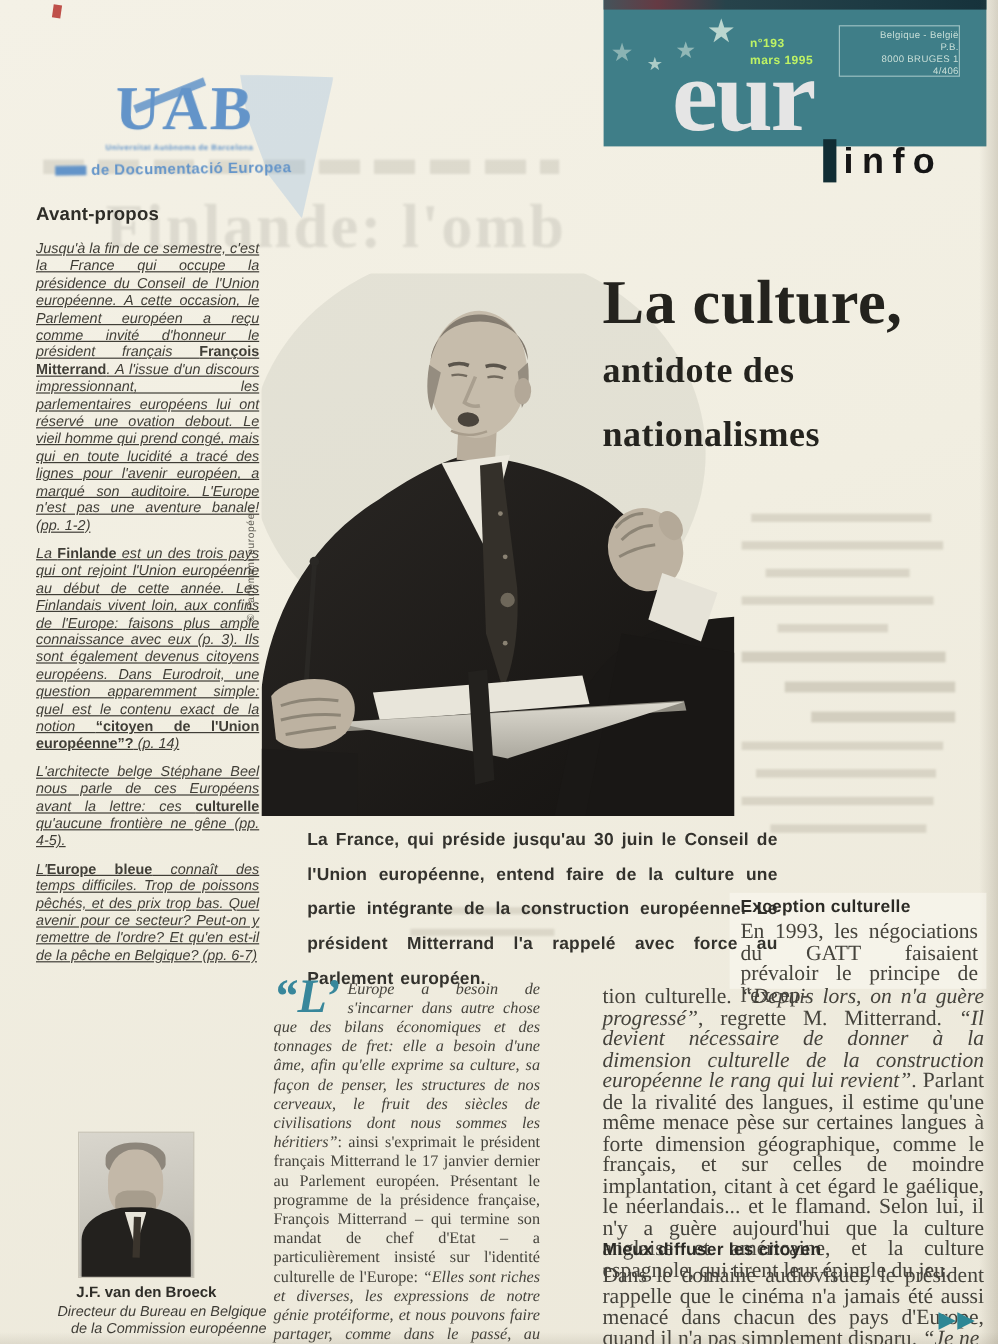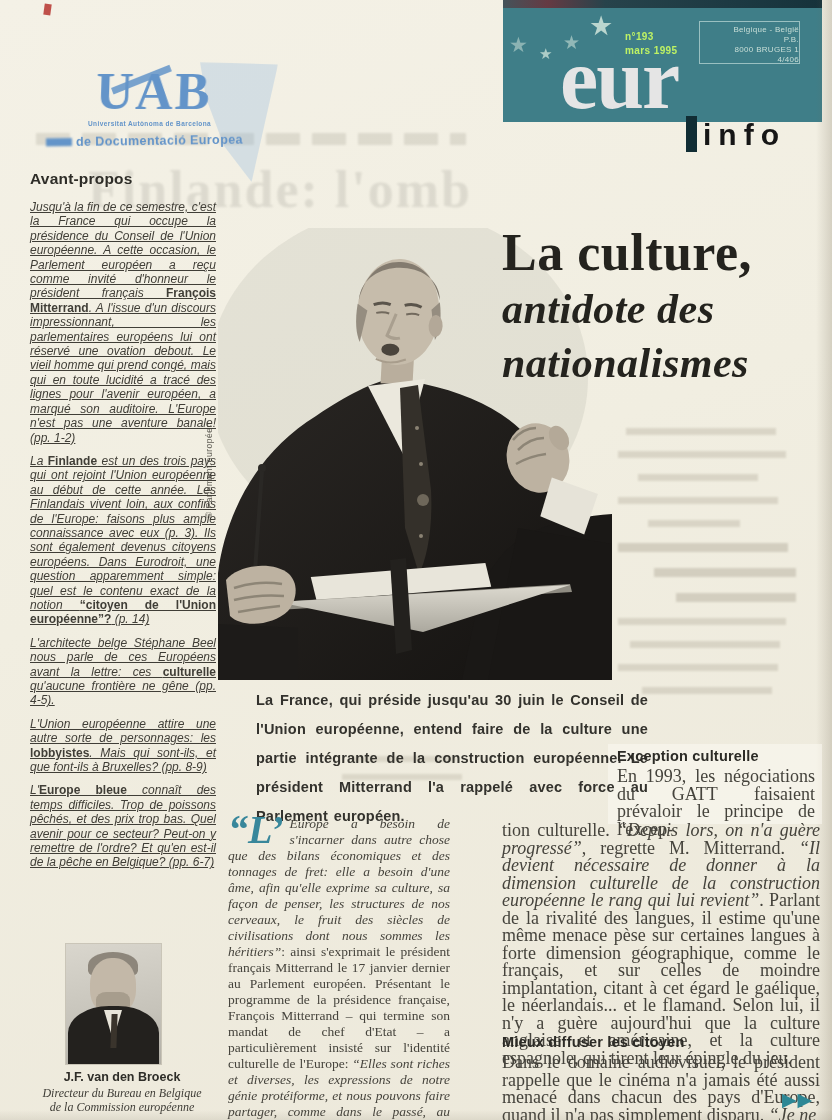--- a/index.html
+++ b/index.html
@@ -83,31 +83,31 @@
   .portrait{position:absolute;left:66px;top:944px;width:95px;height:120px;z-index:2;
     background:linear-gradient(170deg,#d9d6cd 0%,#c6c3ba 60%,#b2afa6 100%);overflow:hidden;box-shadow:0 0 0 1px rgba(90,85,70,.25);}
   .pt-head{position:absolute;left:24px;top:14px;width:46px;height:56px;border-radius:46% 46% 42% 42%;background:#c3b8a8;}
   .pt-hair{position:absolute;left:22px;top:8px;width:50px;height:26px;border-radius:50% 50% 30% 30%;background:#8d867b;}
   .pt-beard{position:absolute;left:30px;top:48px;width:34px;height:26px;border-radius:30% 30% 50% 50%;background:#a79d8d;}
   .pt-suit{position:absolute;left:2px;top:62px;width:91px;height:60px;border-radius:45% 45% 0 0;background:#23211e;}
   .pt-shirt{position:absolute;left:38px;top:66px;width:18px;height:30px;background:#e8e5da;clip-path:polygon(0 0,100% 0,50% 100%);}
   .pt-tie{position:absolute;left:45px;top:70px;width:6px;height:34px;background:#3a342c;transform:rotate(2deg);}
   .caption{position:absolute;left:22px;top:1070px;width:200px;text-align:center;z-index:2;}
   .cap-name{font-size:12.5px;font-weight:bold;color:#2e2d28;margin-bottom:2px;}
-  .cap-role{font-family:Liberation Serif, serif;font-style:italic;font-size:12px;line-height:14px;color:#3e3c36;}
+  .cap-role{font-family:Liberation Sans, sans-serif;font-style:italic;font-size:12px;line-height:14px;color:#3e3c36;text-align:right;}
 
   
   .photo{position:absolute;left:218px;top:228px;width:394px;height:452px;z-index:1;}
   .credit{position:absolute;left:-14px;top:290px;transform-origin:0 0;transform:rotate(-90deg);
     font-size:8.5px;color:#5c5a52;letter-spacing:.5px;white-space:nowrap;}
 
   
   .headline{position:absolute;left:502px;top:224px;width:324px;z-index:3;color:#24231e;font-family:"Liberation Serif",serif;}
   .hl1{font-size:52px;font-weight:bold;letter-spacing:.5px;line-height:58px;}
-  .hl2{font-size:42px;font-weight:bold;font-style:italic;line-height:54px;letter-spacing:.5px;}
+  .hl2{font-size:30px;font-weight:bold;line-height:54px;letter-spacing:.5px;}
 
   
   .intro{position:absolute;left:222px;top:686px;width:392px;z-index:2;
     font-size:14.5px;font-weight:bold;line-height:29px;text-align:justify;color:#33322d;letter-spacing:.2px;word-spacing:1.5px;margin-left:34px;}
 
   
   .bodycol{position:absolute;left:228px;top:816px;width:222px;z-index:2;
     font-family:"Liberation Serif",serif;font-size:13.5px;line-height:16px;text-align:justify;color:#45433c;hyphens:auto;}
   .dropcap{float:left;font-family:"Liberation Serif",serif;font-weight:bold;font-style:italic;
     font-size:40px;line-height:32px;color:#38879b;margin:-2px 6px 0 0;}
@@ -175,21 +175,20 @@
     <div class="acro">UAB</div>
     <div class="sub">Universitat Autònoma de Barcelona</div>
     <div class="line2">de Documentació Europea</div>
   </div>
 
   <div class="leftcol">
     <h2 class="ap-head">Avant-propos</h2>
     <p class="ap-p"><span class="seg-i">Jusqu'à la fin de ce semestre, c'est la France qui occupe la présidence du Conseil de l'Union européenne. A cette occasion, le Parlement européen a reçu comme invité d'honneur le président français </span><span class="seg-b">François Mitterrand</span><span class="seg-i">. A l'issue d'un discours impressionnant, les parlementaires européens lui ont réservé une ovation debout. Le vieil homme qui prend congé, mais qui en toute lucidité a tracé des lignes pour l'avenir européen, a marqué son auditoire. L'Europe n'est pas une aventure banale! (pp. 1-2)</span></p>
     <p class="ap-p"><span class="seg-i">La </span><span class="seg-b">Finlande</span><span class="seg-i"> est un des trois pays qui ont rejoint l'Union européenne au début de cette année. Les Finlandais vivent loin, aux confins de l'Europe: faisons plus ample connaissance avec eux (p. 3). Ils sont également devenus citoyens européens. Dans Eurodroit, une question apparemment simple: quel est le contenu exact de la notion </span><span class="seg-b">“citoyen de l'Union européenne”?</span><span class="seg-i"> (p. 14)</span></p>
     <p class="ap-p"><span class="seg-i">L'architecte belge Stéphane Beel nous parle de ces Européens avant la lettre: ces </span><span class="seg-b">culturelle</span><span class="seg-i"> qu'aucune frontière ne gêne (pp. 4-5).</span></p>
-    <p class="ap-p"><span class="seg-i">L'Union européenne attire une autre sorte de personnages: les </span><span class="seg-b">lobbyistes</span><span class="seg-i">. Mais qui sont-ils, et que font-ils à Bruxelles? (pp. 8-9)</span></p>
     <p class="ap-p"><span class="seg-i">L'</span><span class="seg-b">Europe bleue</span><span class="seg-i"> connaît des temps difficiles. Trop de poissons pêchés, et des prix trop bas. Quel avenir pour ce secteur? Peut-on y remettre de l'ordre? Et qu'en est-il de la pêche en Belgique? (pp. 6-7)</span></p>
   </div>
 
   <div class="portrait">
     <div class="pt-hair"></div>
     <div class="pt-head"></div>
     <div class="pt-beard"></div>
     <div class="pt-suit"></div>
     <div class="pt-shirt"></div>
     <div class="pt-tie"></div>

